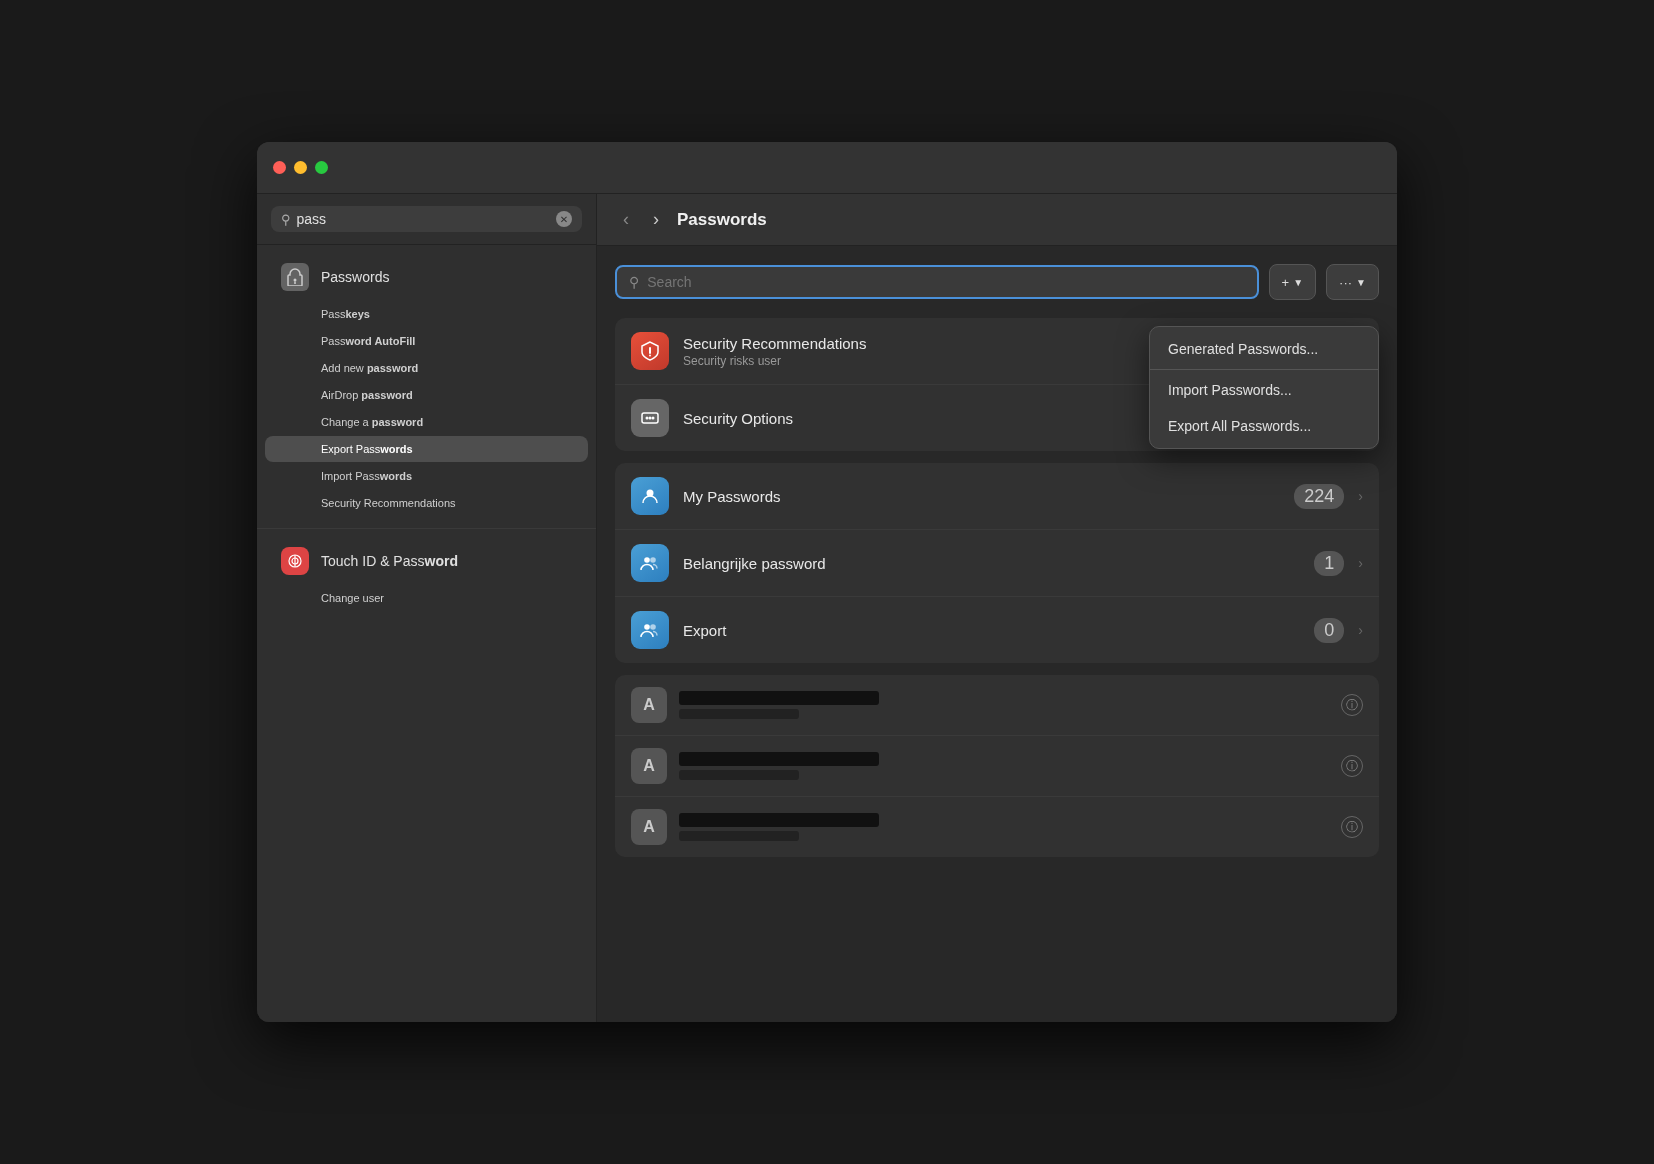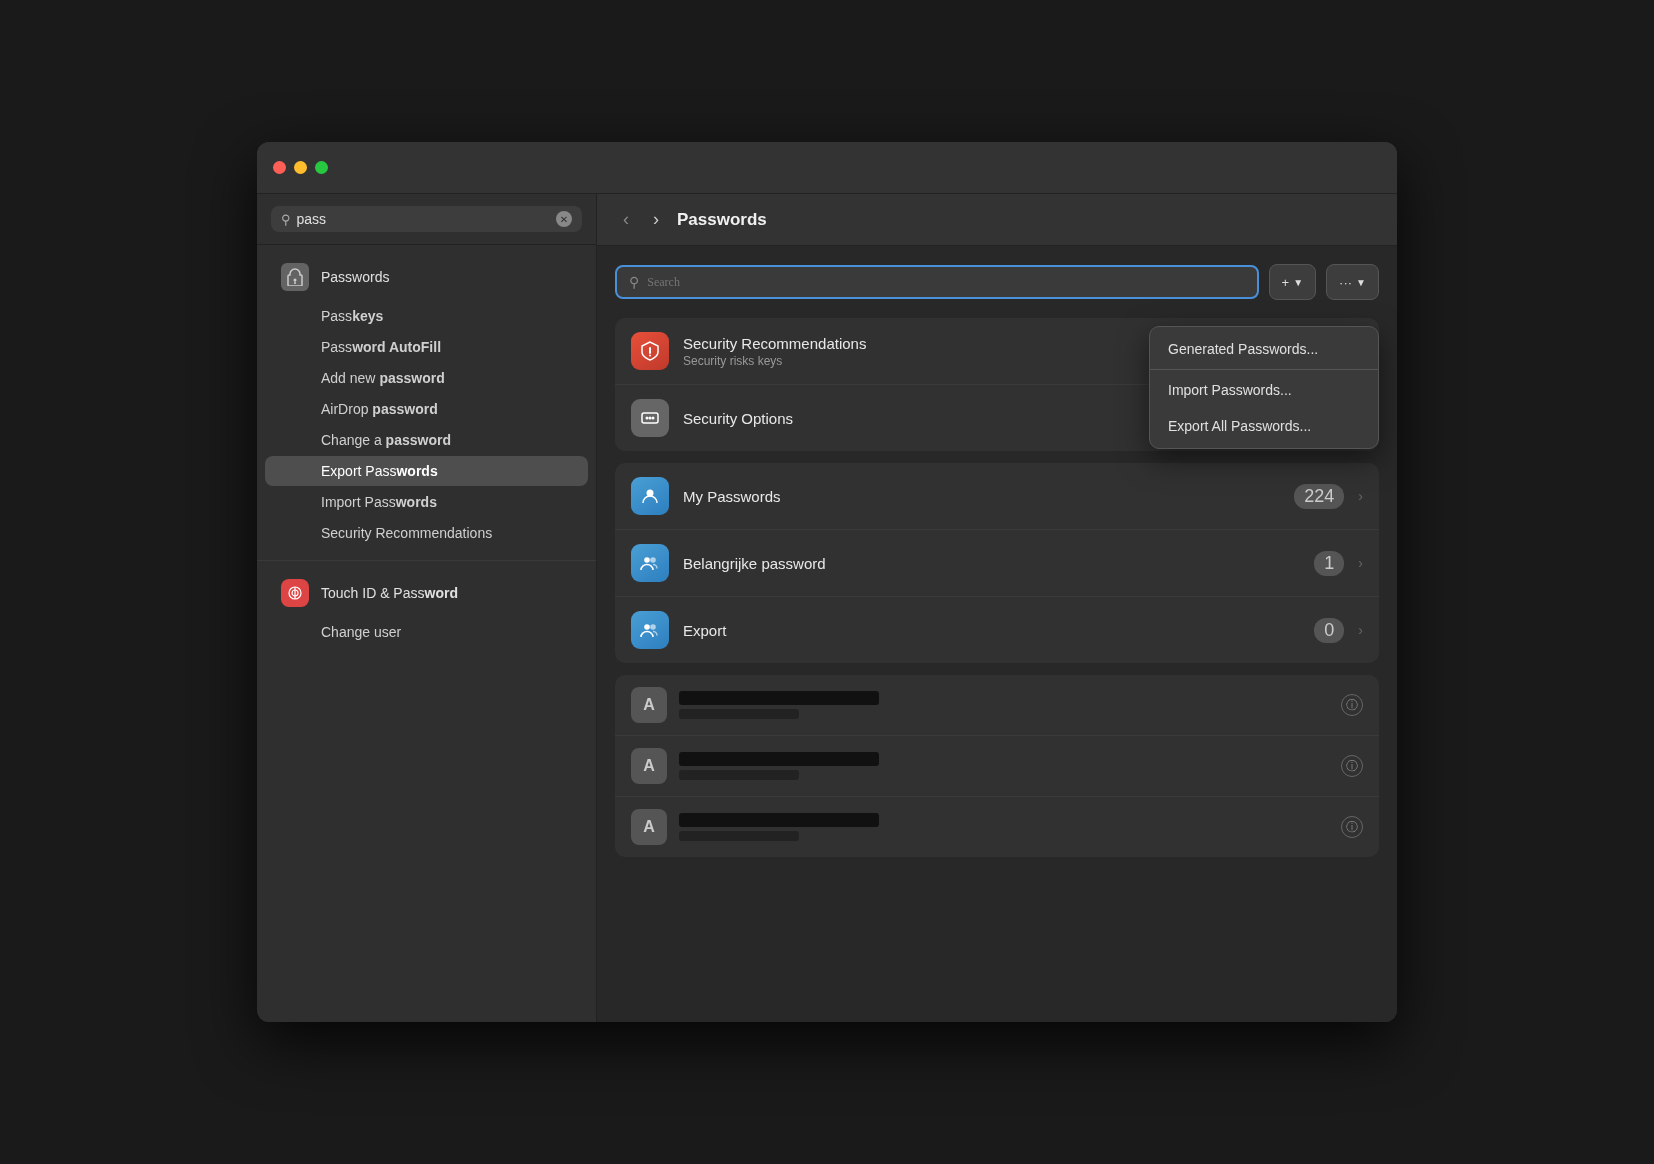--- a/index.html
+++ b/index.html
@@ -153,21 +153,21 @@
 
     .sidebar-item-text strong {
       font-weight: 700;
     }
 
     .sidebar-plain-item {
       padding: 7px 16px 7px 56px;
       cursor: pointer;
       border-radius: 8px;
       margin: 1px 8px;
-      font-size: 14px;
+      font-size: 11px;
       color: #d0d0d0;
     }
 
     .sidebar-plain-item.active {
       background: rgba(255,255,255,0.15);
       color: #fff;
     }
 
     .sidebar-plain-item strong {
       font-weight: 700;
@@ -232,23 +232,22 @@
       border-radius: 8px;
       padding: 7px 12px;
       gap: 8px;
     }
 
     .search-bar-input {
       background: transparent;
       border: none;
       outline: none;
       color: #84cc16;
-      font-size: 12px;
-      flex: 1;
-      font-family: Liberation Serif, serif;
+      font-size: 14px;
+      flex: 1;
     }
 
     .toolbar-btn {
       background: #3d3d3d;
       border: 1px solid #555;
       border-radius: 8px;
       color: #ddd;
       font-size: 13px;
       padding: 6px 12px;
       cursor: pointer;
@@ -539,21 +538,21 @@
           <div class="list-item">
             <div class="list-item-icon icon-security">
               <svg width="22" height="22" viewBox="0 0 22 22" fill="none">
                 <path d="M11 2L3 6v6c0 5 8 8 8 8s8-3 8-8V6l-8-4z" fill="none" stroke="white" stroke-width="1.5"></path>
                 <line x1="11" y1="8" x2="11" y2="13" stroke="white" stroke-width="2" stroke-linecap="round"></line>
                 <circle cx="11" cy="15.5" r="1" fill="white"></circle>
               </svg>
             </div>
             <div class="list-item-content">
               <div class="list-item-title">Security Recommendations</div>
-              <div class="list-item-subtitle">Security risks keys</div>
+              <div class="list-item-subtitle">Security risks user</div>
             </div>
           </div>
           <div class="list-item">
             <div class="list-item-icon icon-pw-options">
               <svg width="20" height="20" viewBox="0 0 20 20" fill="none">
                 <rect x="2" y="5" width="16" height="10" rx="2" fill="none" stroke="white" stroke-width="1.5"></rect>
                 <circle cx="7" cy="10" r="1.5" fill="white"></circle>
                 <circle cx="10" cy="10" r="1.5" fill="white"></circle>
                 <circle cx="13" cy="10" r="1.5" fill="white"></circle>
               </svg>

